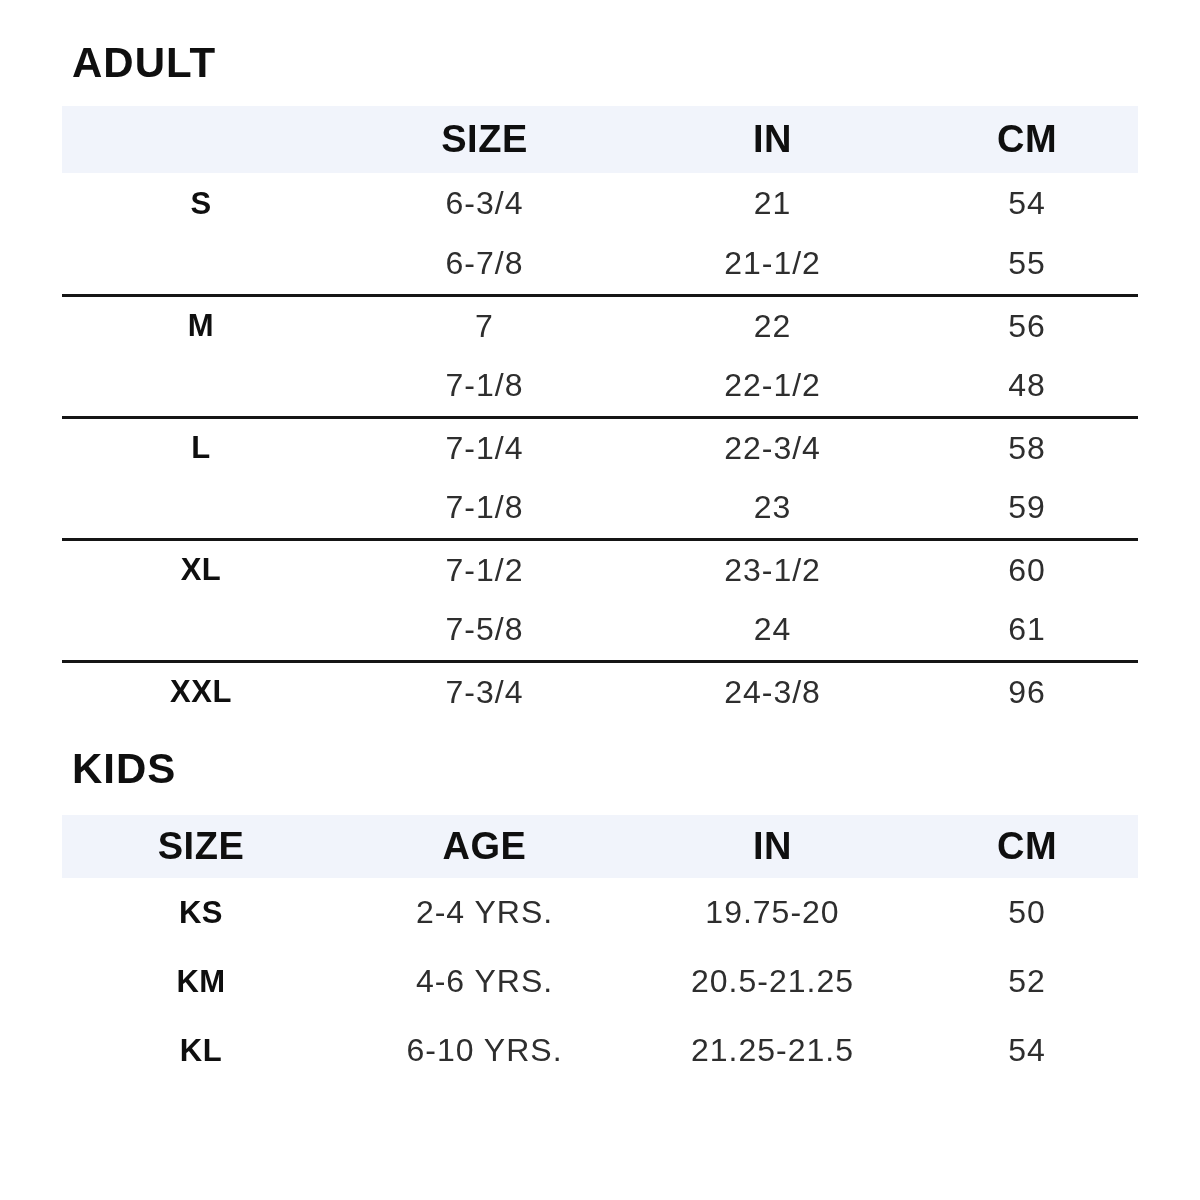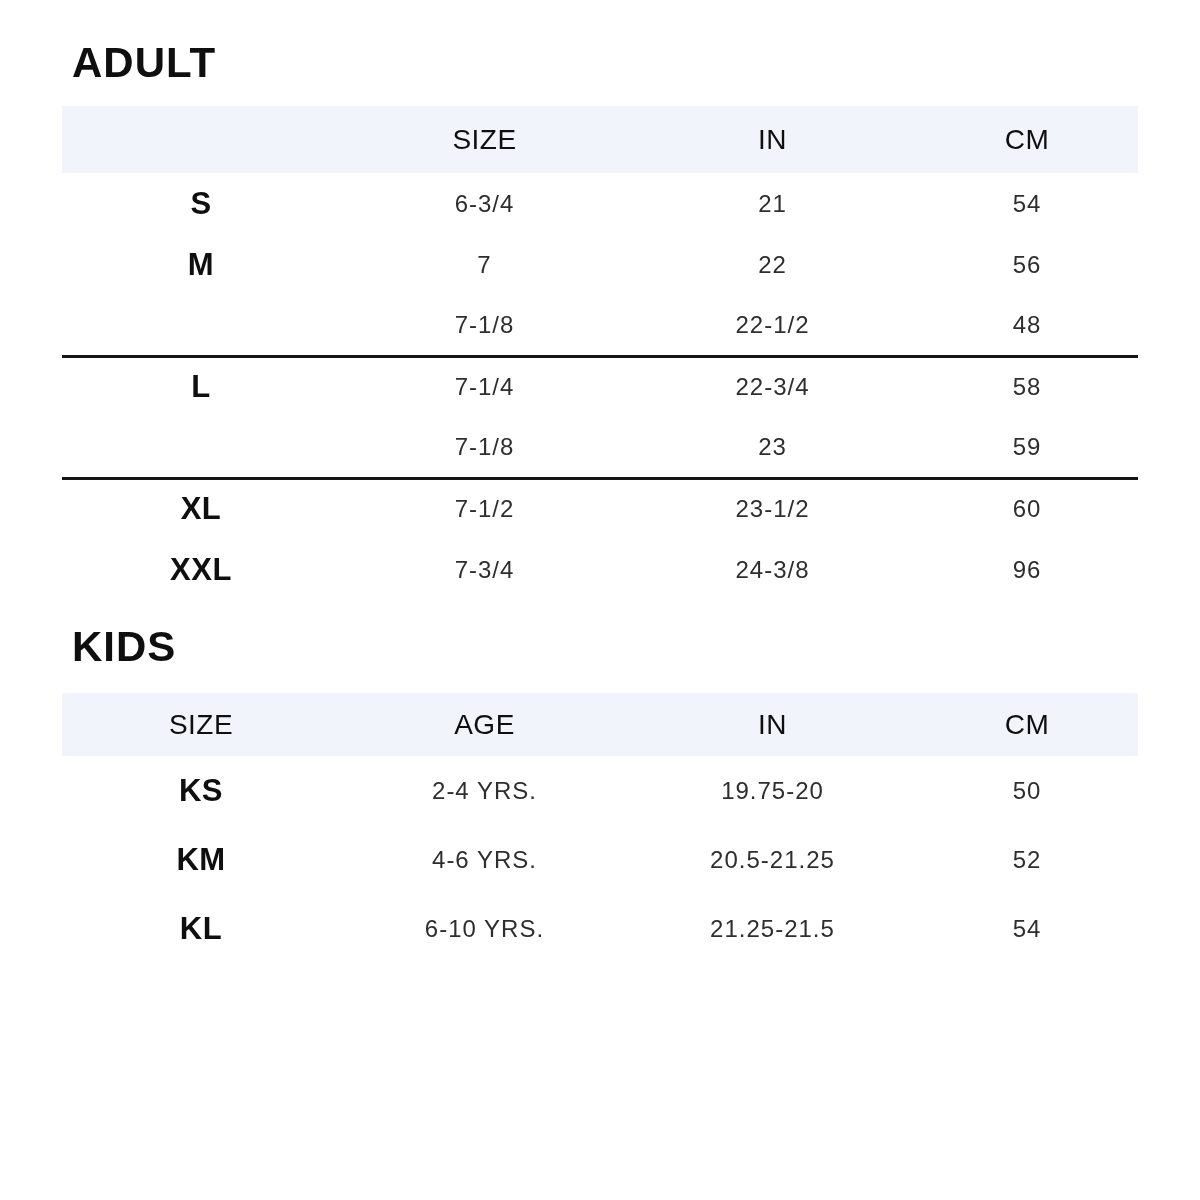--- a/index.html
+++ b/index.html
@@ -19,30 +19,30 @@
     margin:0 0 0 10px;font-size:42px;line-height:42px;font-weight:700;
     letter-spacing:1px;color:var(--heading-text);
   }
   #adult-heading{padding-top:42px;}
   #kids-heading{padding-top:26px;}
   table.chart{
     border-collapse:collapse;table-layout:fixed;width:1076px;margin-top:22px;
   }
   #kids-table{margin-top:25px;}
   table.chart th{
-    background:var(--header-bg);font-size:28px;font-weight:400;
+    background:var(--header-bg);font-size:38px;font-weight:700;
     color:var(--heading-text);text-align:center;letter-spacing:0.5px;padding:0;
   }
   #adult-table thead tr{height:67px;}
   #kids-table thead tr{height:63px;}
   #adult-table tbody tr{height:61px;}
   #kids-table tbody tr{height:69px;}
   table.chart td{
     text-align:center;vertical-align:middle;padding:0;
-    font-size:24px;font-weight:300;color:var(--body-text);letter-spacing:1px;
+    font-size:32px;font-weight:300;color:var(--body-text);letter-spacing:1px;
   }
   table.chart td.row-label{
     font-size:31px;font-weight:700;color:var(--heading-text);letter-spacing:0.5px;
   }
   #adult-table tbody tr.group-end td{border-bottom:3px solid var(--divider);}
 </style>
 </head>
 <body>
 
 <div class="page">
@@ -65,20 +65,26 @@
           <th>CM</th>
         </tr>
       </thead>
       <tbody id="adult-body">
           <tr>
             <td class="row-label">S</td>
             <td>6-3/4</td>
             <td>21</td>
             <td>54</td>
           </tr>
+          <tr class="group-end">
+            <td class="row-label"></td>
+            <td>6-7/8</td>
+            <td>21-1/2</td>
+            <td>55</td>
+          </tr>
           <tr>
             <td class="row-label">M</td>
             <td>7</td>
             <td>22</td>
             <td>56</td>
           </tr>
           <tr class="group-end">
             <td class="row-label"></td>
             <td>7-1/8</td>
             <td>22-1/2</td>
@@ -94,20 +100,26 @@
             <td class="row-label"></td>
             <td>7-1/8</td>
             <td>23</td>
             <td>59</td>
           </tr>
           <tr>
             <td class="row-label">XL</td>
             <td>7-1/2</td>
             <td>23-1/2</td>
             <td>60</td>
+          </tr>
+          <tr class="group-end">
+            <td class="row-label"></td>
+            <td>7-5/8</td>
+            <td>24</td>
+            <td>61</td>
           </tr>
           <tr>
             <td class="row-label">XXL</td>
             <td>7-3/4</td>
             <td>24-3/8</td>
             <td>96</td>
           </tr>
         </tbody>
     </table>
   </section>

